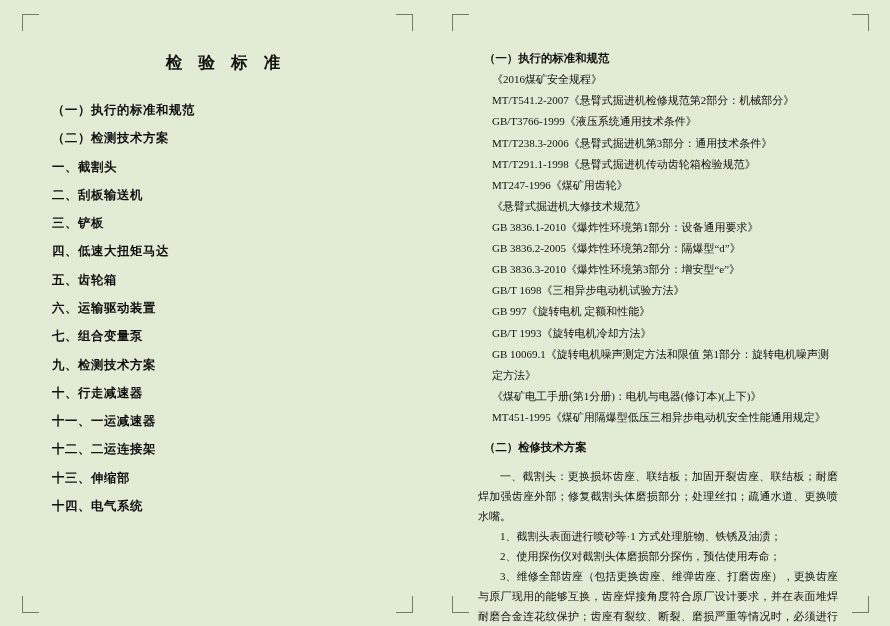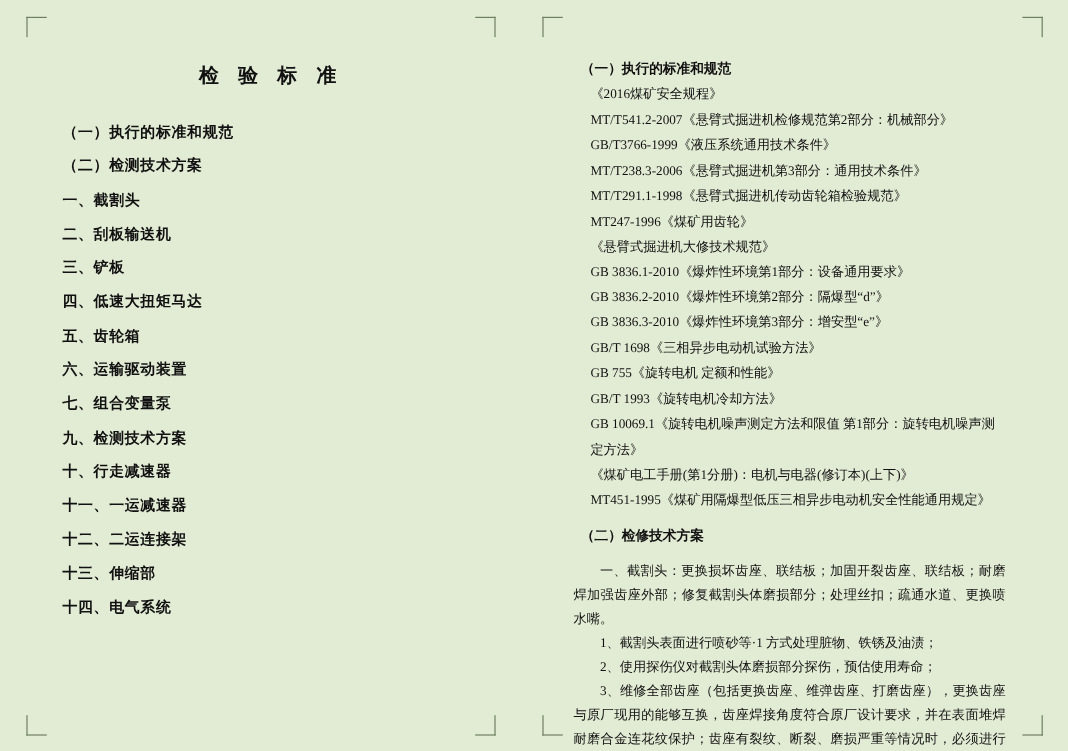--- a/index.html
+++ b/index.html
@@ -126,24 +126,24 @@
     <div class="gap-md"></div>
     <div class="sec-head">（一）执行的标准和规范</div>
     <div class="ref-line">《2016煤矿安全规程》</div>
     <div class="ref-line">MT/T541.2-2007《悬臂式掘进机检修规范第2部分：机械部分》</div>
     <div class="ref-line">GB/T3766-1999《液压系统通用技术条件》</div>
     <div class="ref-line">MT/T238.3-2006《悬臂式掘进机第3部分：通用技术条件》</div>
     <div class="ref-line">MT/T291.1-1998《悬臂式掘进机传动齿轮箱检验规范》</div>
     <div class="ref-line">MT247-1996《煤矿用齿轮》</div>
     <div class="ref-line">《悬臂式掘进机大修技术规范》</div>
     <div class="ref-line">GB 3836.1-2010《爆炸性环境第1部分：设备通用要求》</div>
-    <div class="ref-line">GB 3836.2-2010《爆炸性环境第2部分：隔爆型“d”》</div>
+    <div class="ref-line">GB 3836.2-2005《爆炸性环境第2部分：隔爆型“d”》</div>
     <div class="ref-line">GB 3836.3-2010《爆炸性环境第3部分：增安型“e”》</div>
     <div class="ref-line">GB/T 1698《三相异步电动机试验方法》</div>
-    <div class="ref-line">GB 755《旋转电机  定额和性能》</div>
+    <div class="ref-line">GB 997《旋转电机  定额和性能》</div>
     <div class="ref-line">GB/T 1993《旋转电机冷却方法》</div>
     <div class="ref-line wrap">GB 10069.1《旋转电机噪声测定方法和限值 第1部分：旋转电机噪声测定方法》</div>
     <div class="ref-line">《煤矿电工手册(第1分册)：电机与电器(修订本)(上下)》</div>
     <div class="ref-line">MT451-1995《煤矿用隔爆型低压三相异步电动机安全性能通用规定》</div>
     <div class="gap-sm"></div>
     <div class="sec-head">（二）检修技术方案</div>
     <div class="gap-sm"></div>
     <div class="body-par">一、截割头：更换损坏齿座、联结板；加固开裂齿座、联结板；耐磨焊加强齿座外部；修复截割头体磨损部分；处理丝扣；疏通水道、更换喷水嘴。</div>
     <div class="body-par">1、截割头表面进行喷砂等·1 方式处理脏物、铁锈及油渍；</div>
     <div class="body-par">2、使用探伤仪对截割头体磨损部分探伤，预估使用寿命；</div>

